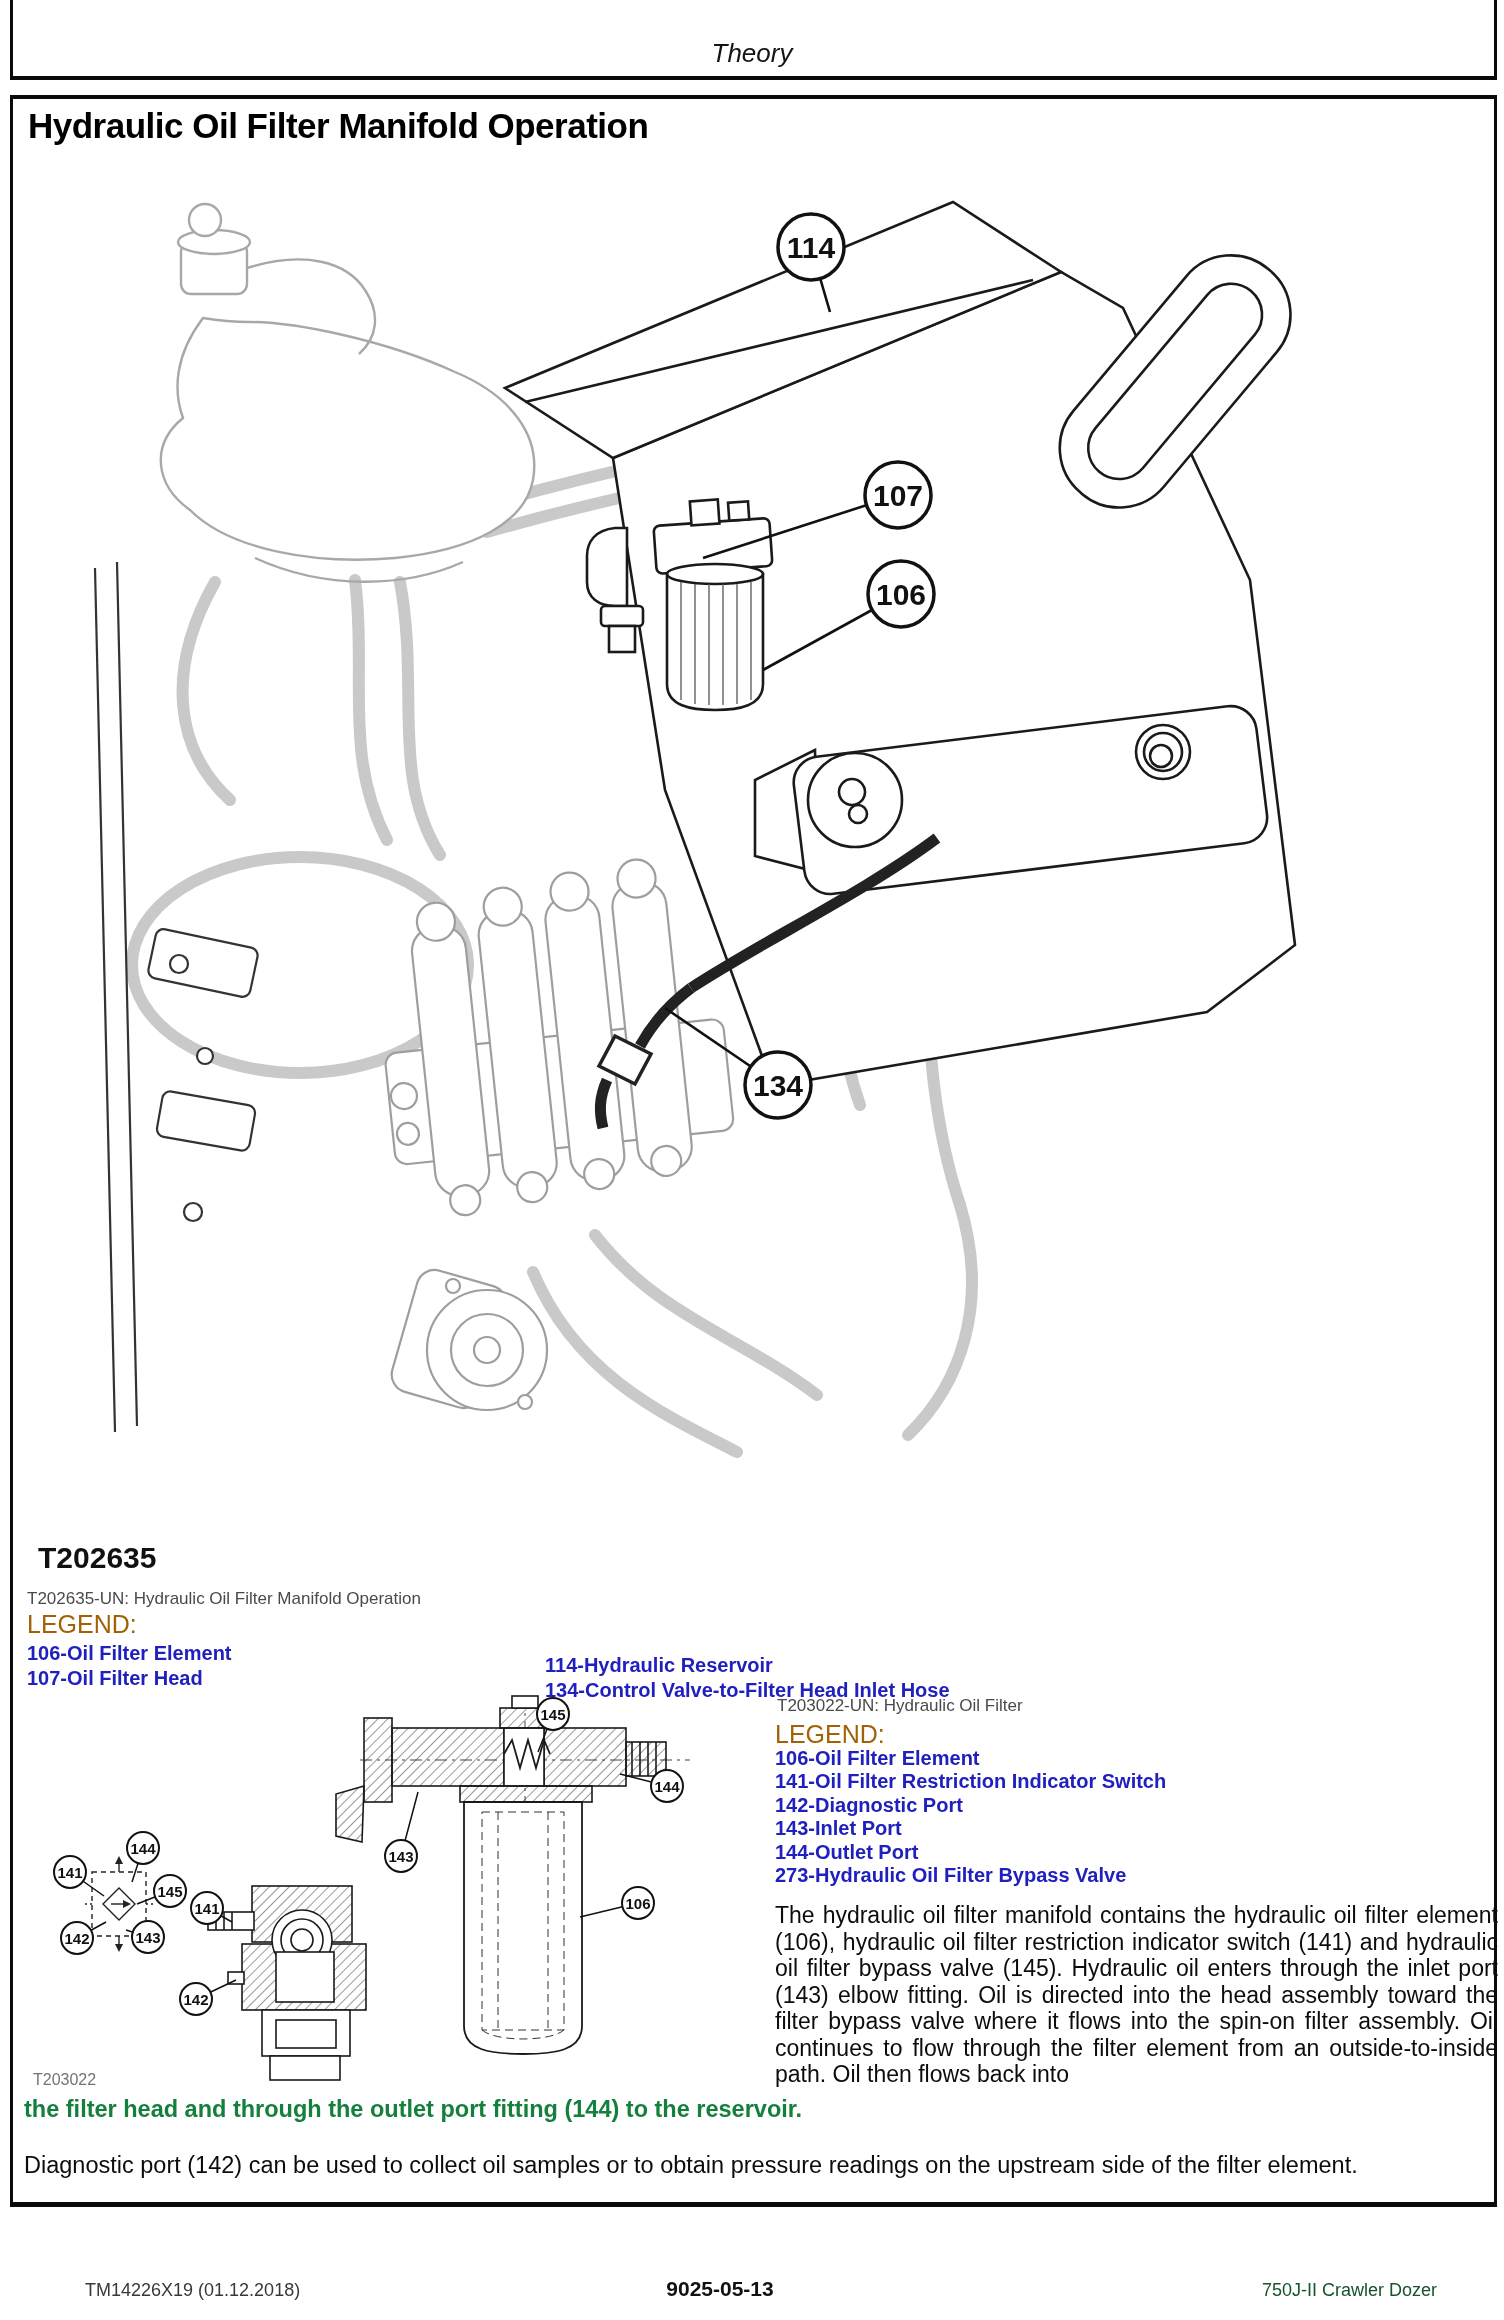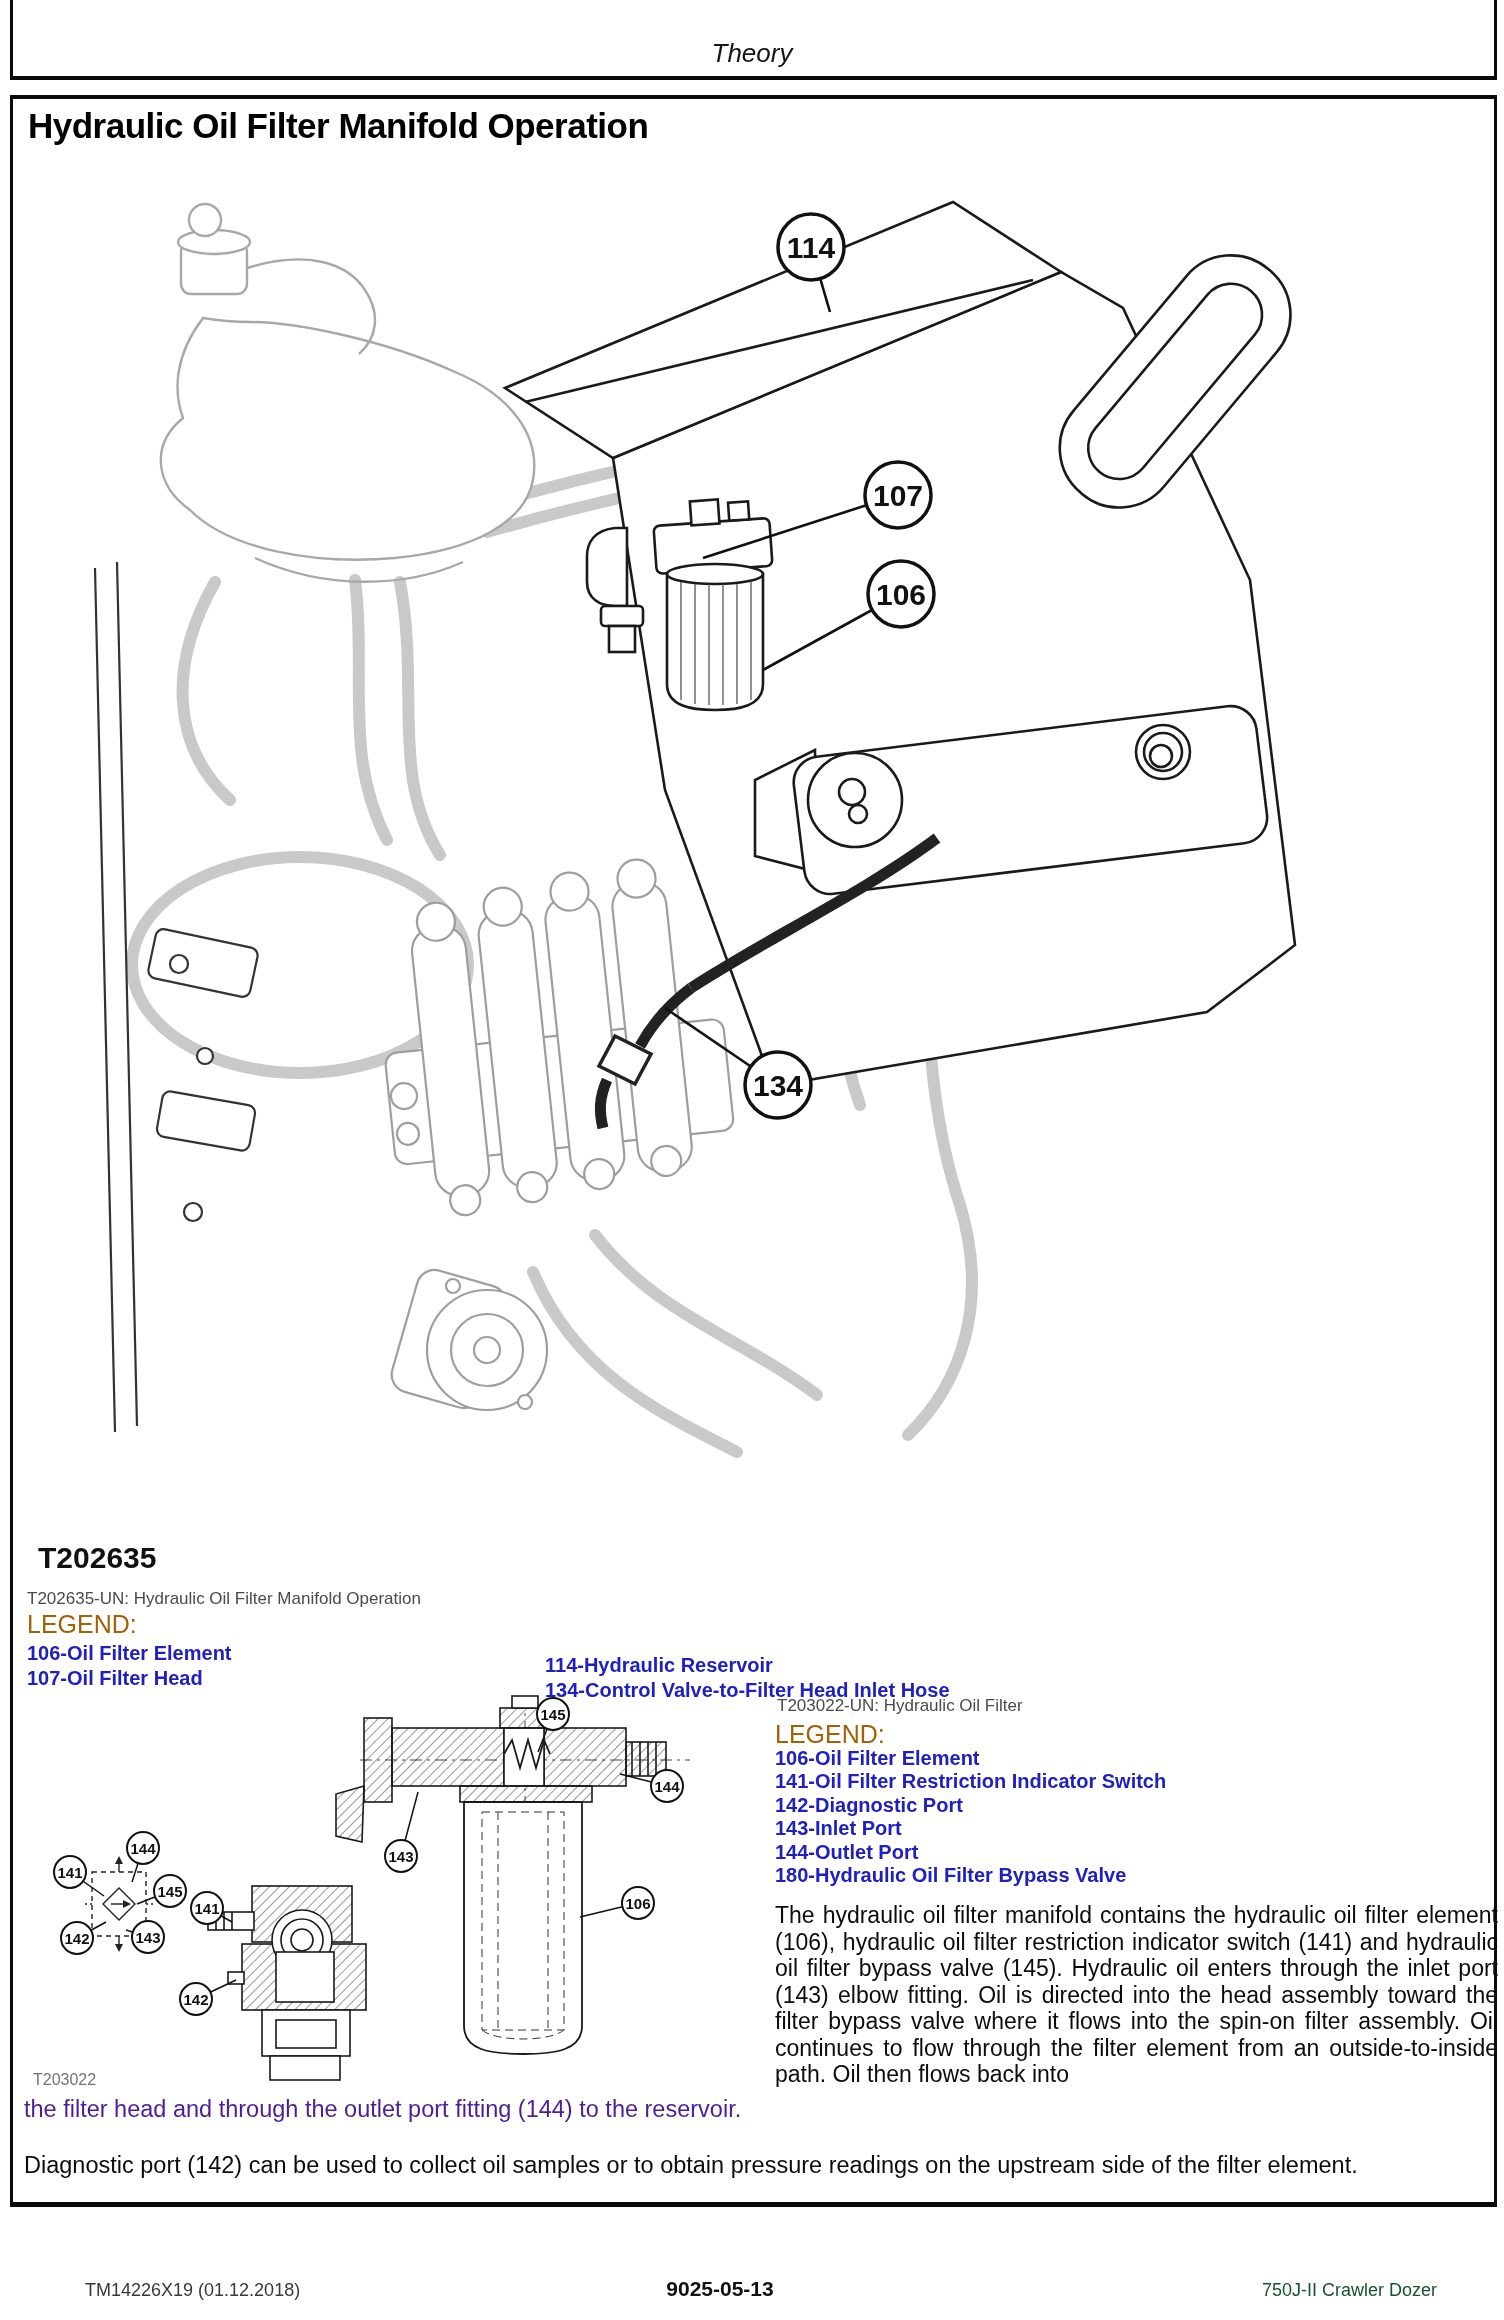--- a/index.html
+++ b/index.html
@@ -21,21 +21,21 @@
   .legend-title{font-size:25px;color:#a16207;}
   #legend1-title{left:27px;top:1610px;}
   #legend2-title{left:775px;top:1720px;}
   .legend-entry{font-size:20px;font-weight:bold;color:#2020be;white-space:nowrap;line-height:25px;}
   #legend1-col1{left:27px;top:1641px;}
   #legend1-col2{left:545px;top:1641px;margin-top:12px;}
   #legend2-list{left:775px;top:1747px;}
   #legend2-list .legend-entry{line-height:23.4px;}
   #body-col{left:775px;top:1902px;width:723px;font-size:23px;line-height:26.5px;
       text-align:justify;color:#0c0c0c;}
-  #body-cont{left:24px;top:2096px;width:1460px;font-size:23.5px;color:#4c1d95;}
+  #body-cont{left:24px;top:2096px;width:1460px;font-size:23.5px;color:#15803d;font-weight:bold;}
   #body-diag{left:24px;top:2152px;width:1460px;font-size:23.5px;color:#0c0c0c;}
   #fig2-id{left:33px;top:2071px;font-size:16px;color:#737373;}
   #footer-left{left:85px;top:2280px;font-size:18px;color:#383838;text-align:center;}
   #footer-center{left:600px;top:2277px;width:240px;text-align:center;font-size:21px;font-weight:bold;color:#111;}
   #footer-right{right:67px;top:2280px;font-size:18px;color:#14532d;}
   svg text{font-family:"Liberation Sans", sans-serif;}
 </style>
 </head>
 <body>
 
@@ -320,21 +320,21 @@
 </div>
 
 <div class="abs fig-caption" id="fig2-caption">T203022-UN: Hydraulic Oil Filter</div>
 <div class="abs legend-title" id="legend2-title">LEGEND:</div>
 <div class="abs" id="legend2-list">
   <div class="legend-entry">106-Oil Filter Element</div>
   <div class="legend-entry">141-Oil Filter Restriction Indicator Switch</div>
   <div class="legend-entry">142-Diagnostic Port</div>
   <div class="legend-entry">143-Inlet Port</div>
   <div class="legend-entry">144-Outlet Port</div>
-  <div class="legend-entry">180-Hydraulic Oil Filter Bypass Valve</div>
+  <div class="legend-entry">273-Hydraulic Oil Filter Bypass Valve</div>
 </div>
 
 <div class="abs" id="body-col">The hydraulic oil filter manifold contains the hydraulic oil filter element (106), hydraulic oil filter restriction indicator switch (141) and hydraulic oil filter bypass valve (145). Hydraulic oil enters through the inlet port (143) elbow fitting. Oil is directed into the head assembly toward the filter bypass valve where it flows into the spin-on filter assembly. Oil continues to flow through the filter element from an outside-to-inside path. Oil then flows back into</div>
 <div class="abs" id="fig2-id">T203022</div>
 <div class="abs" id="body-cont">the filter head and through the outlet port fitting (144) to the reservoir.</div>
 <div class="abs" id="body-diag">Diagnostic port (142) can be used to collect oil samples or to obtain pressure readings on the upstream side of the filter element.</div>
 
 <div class="abs" id="footer-left">TM14226X19 (01.12.2018)</div>
 <div class="abs" id="footer-center">9025-05-13</div>
 <div class="abs" id="footer-right">750J-II Crawler Dozer</div>

